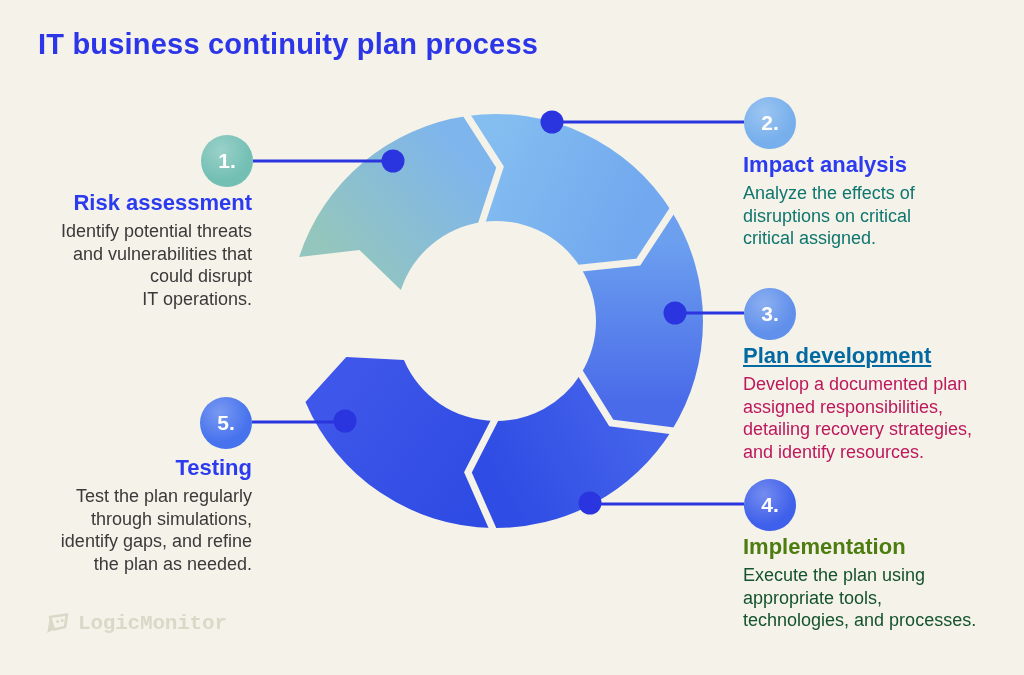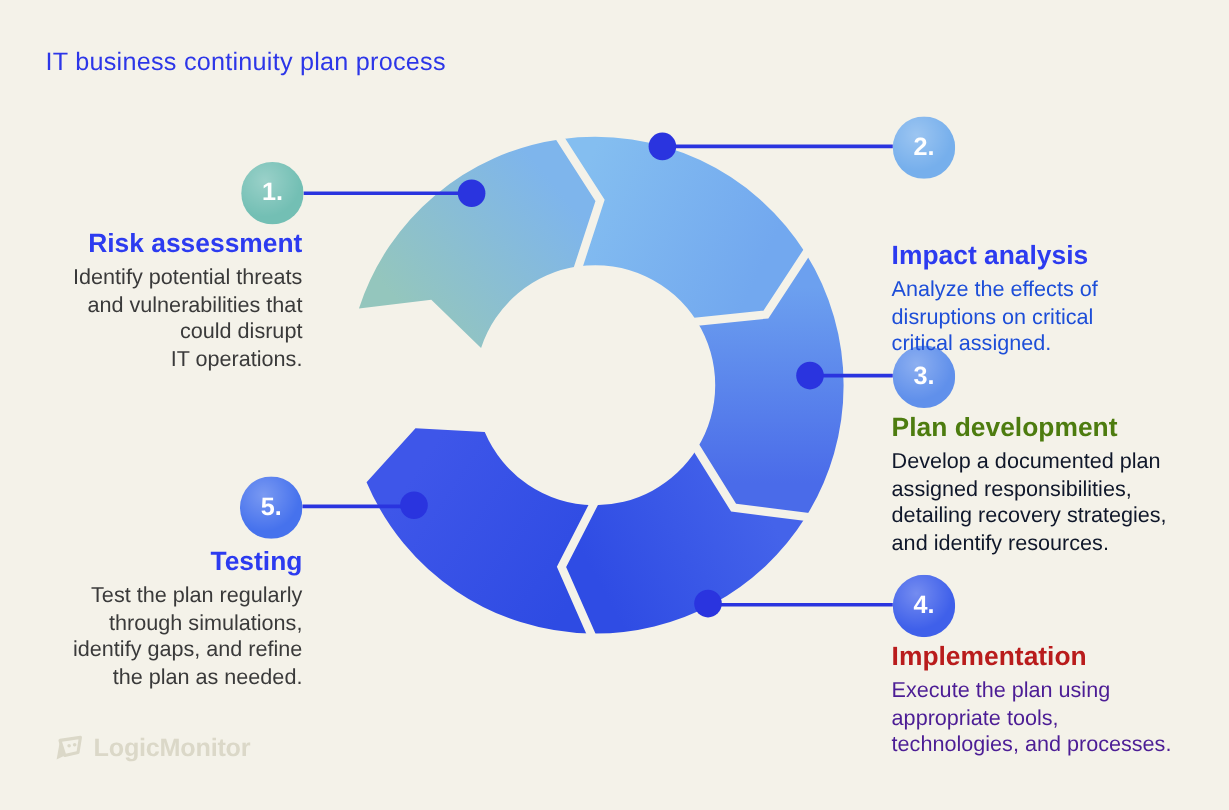--- a/index.html
+++ b/index.html
@@ -3,48 +3,48 @@
 <meta charset="utf-8">
 <style>
   html,body{margin:0;padding:0;}
   body{
     width:1024px;height:675px;position:relative;overflow:hidden;
     background:#F4F2E9;
     font-family:"Liberation Sans", sans-serif;
   }
   #diagram-svg{position:absolute;left:0;top:0;}
   .page-title{
-    position:absolute;left:38px;top:40px;
-    font-size:21px;font-weight:400;letter-spacing:.2px;
+    position:absolute;left:38px;top:28px;
+    font-size:29px;font-weight:700;letter-spacing:.2px;
   }
   .badge{
     position:absolute;width:52px;height:52px;border-radius:50%;
     display:flex;align-items:center;justify-content:center;
     color:#fff;font-size:21px;font-weight:700;
   }
   .step-text{position:absolute;width:280px;}
   .step-text .step-title{font-size:22px;line-height:26px;font-weight:700;margin-bottom:4px;}
   .step-text .step-desc{font-size:18px;line-height:22.5px;}
   .align-right{text-align:right;}
   .align-left{text-align:left;}
   .s1{right:772px;top:190px;}
-  .s2{left:743px;top:152px;margin-top:48px;}
+  .s2{left:743px;top:152px;}
   .s3{left:743px;top:343px;}
   .s4{left:743px;top:534px;}
   .s5{right:772px;top:455px;}
   .b1{left:201px;top:135px;}
   .b2{left:744px;top:97px;}
   .b3{left:744px;top:288px;}
   .b4{left:744px;top:479px;}
   .b5{left:200px;top:397px;}
   .logo{
     position:absolute;left:44px;top:610px;
     display:flex;align-items:center;gap:7px;
   }
-  .logo-text{font-size:21px;font-weight:700;letter-spacing:-.2px;}
+  .logo-text{font-size:21px;font-weight:700;letter-spacing:-.2px;font-family:Liberation Mono, monospace;}
 </style>
 </head>
 <body style="background: rgb(244, 242, 233);">
 
 <svg id="diagram-svg" width="1024" height="675" viewBox="0 0 1024 675">
     <defs>
       <linearGradient id="segGrad0" gradientUnits="userSpaceOnUse" x1="349.53729649054634" y1="273.4113828662581" x2="474.56734245214983" y2="168.49871741379818">
         <stop offset="0" stop-color="#94C6BD"></stop>
         <stop offset="1" stop-color="#7EB5EC"></stop>
       </linearGradient>
@@ -109,40 +109,40 @@
   <div class="step-desc" style="color: rgb(58, 58, 58);">
     <div>Identify potential threats</div>
     <div>and vulnerabilities that</div>
     <div>could disrupt</div>
     <div>IT operations.</div>
   </div>
 </div>
 
 <div class="step-text align-left s2">
   <div class="step-title" style="color: rgb(44, 59, 240);">Impact analysis</div>
-  <div class="step-desc" style="color: #1d4ed8;">
+  <div class="step-desc" style="color: #0f766e;">
     <div>Analyze the effects of</div>
     <div>disruptions on critical</div>
     <div>critical assigned.</div>
   </div>
 </div>
 
 <div class="step-text align-left s3">
-  <div class="step-title" style="color: #4d7c0f;">Plan development</div>
-  <div class="step-desc" style="color: #0f172a;">
+  <div class="step-title" style="color: #0369a1; text-decoration: underline;">Plan development</div>
+  <div class="step-desc" style="color: #be185d;">
     <div>Develop a documented plan</div>
     <div>assigned responsibilities,</div>
     <div>detailing recovery strategies,</div>
     <div>and identify resources.</div>
   </div>
 </div>
 
 <div class="step-text align-left s4">
-  <div class="step-title" style="color: #b91c1c;">Implementation</div>
-  <div class="step-desc" style="color: #4c1d95;">
+  <div class="step-title" style="color: #4d7c0f;">Implementation</div>
+  <div class="step-desc" style="color: #14532d;">
     <div>Execute the plan using</div>
     <div>appropriate tools,</div>
     <div>technologies, and processes.</div>
   </div>
 </div>
 
 <div class="step-text align-right s5">
   <div class="step-title" style="color: rgb(44, 59, 240);">Testing</div>
   <div class="step-desc" style="color: rgb(58, 58, 58);">
     <div>Test the plan regularly</div>

